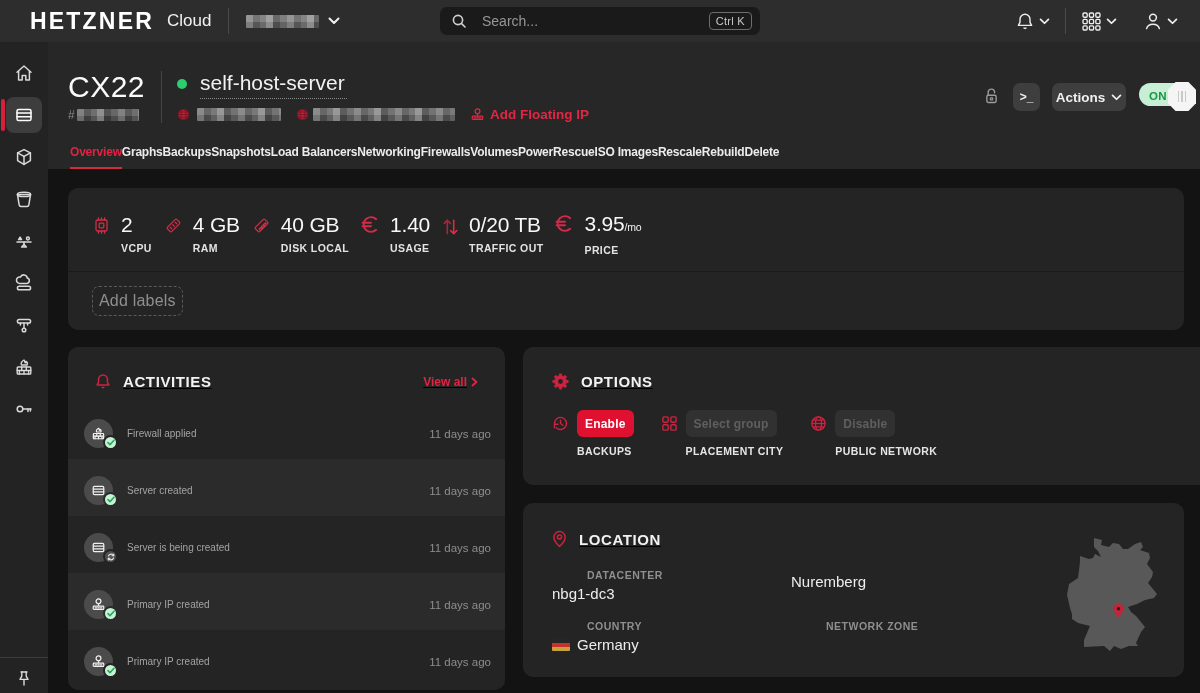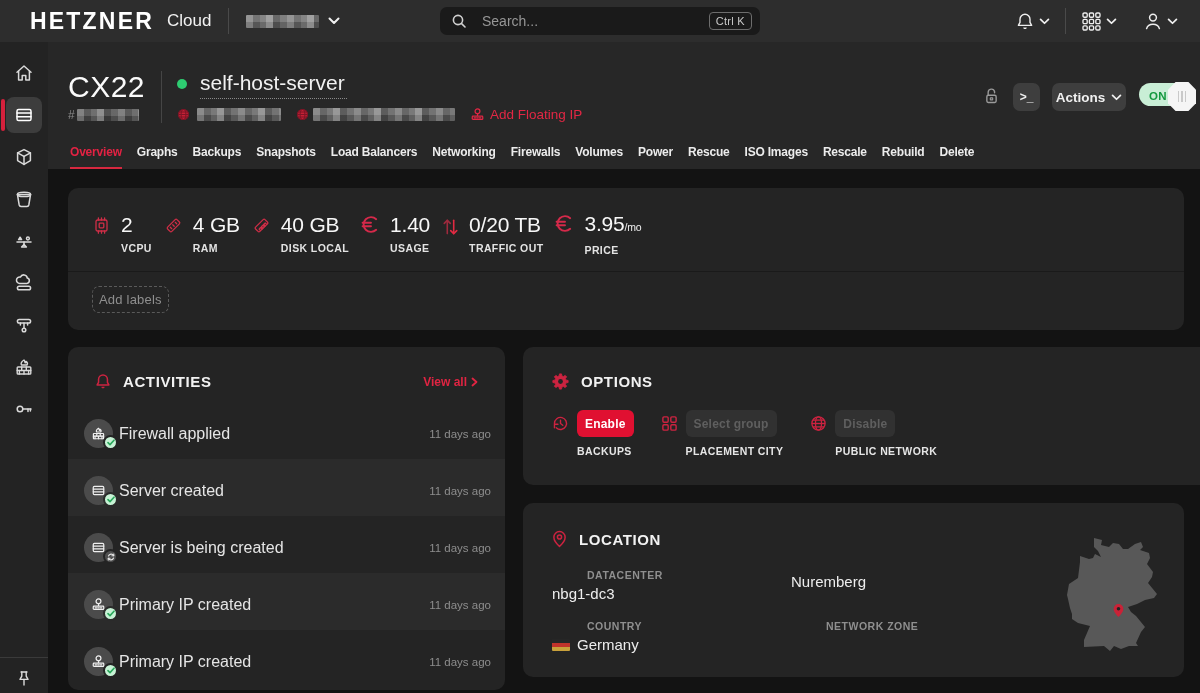--- a/index.html
+++ b/index.html
@@ -44,69 +44,69 @@
   .redact-id { width:62px; height:12px; margin-left:2px; background-color:#484848; }
   .head-divider { position:absolute; left:113px; top:29px; width:1px; height:52px; background:#454545; }
   .status-dot { position:absolute; left:129px; top:37px; width:10px; height:10px; border-radius:50%; background:#2ecc71; }
   .srv-name { position:absolute; left:152px; top:29px; font-size:21px; line-height:24px; color:#f1f1f1; border-bottom:1px dotted #8a8a8a; padding:0 2px 3px 0; cursor:text; }
   .ip-row { position:absolute; left:129px; top:64px; height:17px; display:flex; align-items:center; }
   .globe-red { color:#c92237; display:flex; }
   .redact-ip4 { width:84px; height:13px; margin-left:7px; background-color:#565656; }
   .redact-ip6 { width:142px; height:13px; margin-left:4px; background-color:#565656; }
   .ip-gap { width:15px; }
   .add-ip { display:flex; align-items:center; margin-left:15px; color:#e22744; cursor:pointer; }
-  .add-ip-label { margin-left:5px; font-size:13.5px; font-weight:400; }
+  .add-ip-label { margin-left:5px; font-size:13.5px; font-weight:700; }
   .lock { position:absolute; left:937px; top:45px; color:#9a9a9a; cursor:pointer; }
   .btn-gray { background:#3e3e3e; border:none; border-radius:7px; color:#f0f0f0; font-family:inherit; cursor:pointer; }
   .console-btn { position:absolute; left:965px; top:41px; width:27px; height:28px; font-size:12px; font-weight:700; letter-spacing:0; }
   .actions-btn { position:absolute; left:1004px; top:41px; width:74px; height:28px; font-size:13.5px; font-weight:600; display:flex; align-items:center; justify-content:center; gap:6px; padding:0; }
   .toggle { position:absolute; left:1091px; top:41px; width:56px; height:23px; border-radius:14px; background:#c9eed6; cursor:pointer; }
   .toggle-label { position:absolute; left:10px; top:7px; font-size:11.5px; font-weight:700; color:#13993f; letter-spacing:.3px; }
   .toggle-knob { position:absolute; right:-1px; top:-1px; width:28px; height:29px; background:#f5f5f5;
      clip-path: polygon(27% 0%, 73% 0%, 100% 27%, 100% 73%, 73% 100%, 27% 100%, 0% 73%, 0% 27%);
      display:flex; align-items:center; justify-content:center; gap:2px; }
   .toggle-knob i { display:block; width:1.5px; height:11px; background:#c9c9c9; }
 
   
-  .tabs { position:absolute; left:22px; bottom:0; height:30px; display:flex; gap:15px; }
+  .tabs { position:absolute; left:22px; bottom:0; height:30px; display:flex; }
   .tab { height:30px; line-height:26px; font-size:12px; letter-spacing:-0.2px; font-weight:600; color:#ececec; cursor:pointer; border-bottom:2px solid transparent; }
   .tab.active { color:#e32243; border-bottom-color:#d6283f; }
 
   
   .main { position:absolute; left:48px; top:169px; width:1152px; height:524px; background:#131313; padding:19px 16px 0 20px; }
   .card { background:#242424; border-radius:10px; }
 
   .stats-card { width:1116px; height:142px; }
   .stats-row { height:83px; display:flex; align-items:center; padding:8px 24px 0; }
   .stat { display:flex; align-items:flex-start; margin-right:12px; }
   .stat-icon { margin-top:3px; margin-right:10px; color:#cf2e47; display:flex; justify-content:center; }
   .euro-svg { margin-top:2px; color:#d5294a; }
   .stat-value { font-size:21px; line-height:24px; font-weight:400; color:#f7f7f7; letter-spacing:-0.2px; }
   .stat-unit { font-size:10.5px; color:#f0f0f0; }
   .stat-label { margin-top:5px; font-size:10.5px; font-weight:600; color:#e3e3e3; letter-spacing:.4px; }
   .stats-div { border-top:1px solid #1a1a1a; }
   .labels-row { padding:14px 24px; }
-  .add-labels { display:inline-block; border:1px dashed #5a5a5a; border-radius:7px; padding:5px 6px; font-size:13px; color:#8f8f8f; background:transparent; font-family:inherit; cursor:pointer; letter-spacing:.2px; }
+  .add-labels { display:inline-block; border:1px dashed #5a5a5a; border-radius:7px; padding:5px 6px; font-size:16px; color:#8f8f8f; background:transparent; font-family:inherit; cursor:pointer; letter-spacing:.2px; }
 
   .cols { display:flex; margin-top:17px; gap:18px; }
 
   
   .act-card { width:437px; height:343px; overflow:hidden; }
-  .panel-head { display:flex; align-items:center; padding:26px 27px 12px 27px; }
+  .panel-head { display:flex; align-items:center; padding:26px 27px 12px 27px;text-decoration:underline; }
   .panel-title { margin-left:12px; font-size:15px; font-weight:700; color:#f2f2f2; letter-spacing:.6px; }
   .panel-head-icon { color:#cc2340; display:flex; }
   .view-all { margin-left:auto; font-size:12px; font-weight:600; color:#e02442; cursor:pointer; display:flex; align-items:center; gap:4px; }
   .act-list { }
   .act-row { height:57px; display:flex; align-items:center; padding:6px 14px 0 16px; }
   .act-row:nth-child(even) { background:#2b2b2b; }
   .act-row:nth-child(even) .badge { border-color:#2b2b2b; }
   .avatar { position:relative; width:29px; height:29px; border-radius:50%; background:#4b4b4b; display:flex; align-items:center; justify-content:center; color:#f0f0f0; flex:none; }
   .badge { position:absolute; right:-5px; bottom:-2px; width:15px; height:15px; border-radius:50%; background:#c7f3d5; border:2px solid #242424; display:flex; align-items:center; justify-content:center; color:#2aa95c; }
   .badge.gray { background:#4f4f4f; color:#e3e3e3; }
-  .act-title { margin-left:6px; font-size:16px; color:#e5e5e5; }
+  .act-title { margin-left:14px; font-size:10px; color:#a3a3a3; }
   .act-time { margin-left:auto; font-size:11.5px; color:#8d8d8d; }
 
   
   .right-col { display:flex; flex-direction:column; width:661px; }
   .opt-card { width:698px; height:138px; }
   .opt-card .panel-head { padding-left:29px; }
   .opt-groups { display:flex; padding-left:29px; margin-top:8px; gap:27px; }
   .opt-group { display:flex; }
   .opt-icon { color:#cc2340; margin-right:8px; margin-top:5px; display:flex; }
   .btn-red { background:#e01031; border:none; border-radius:6px; color:#fff; font-family:inherit; font-weight:700; font-size:12px; height:27px; padding:0 8px; cursor:pointer; letter-spacing:.2px; }

